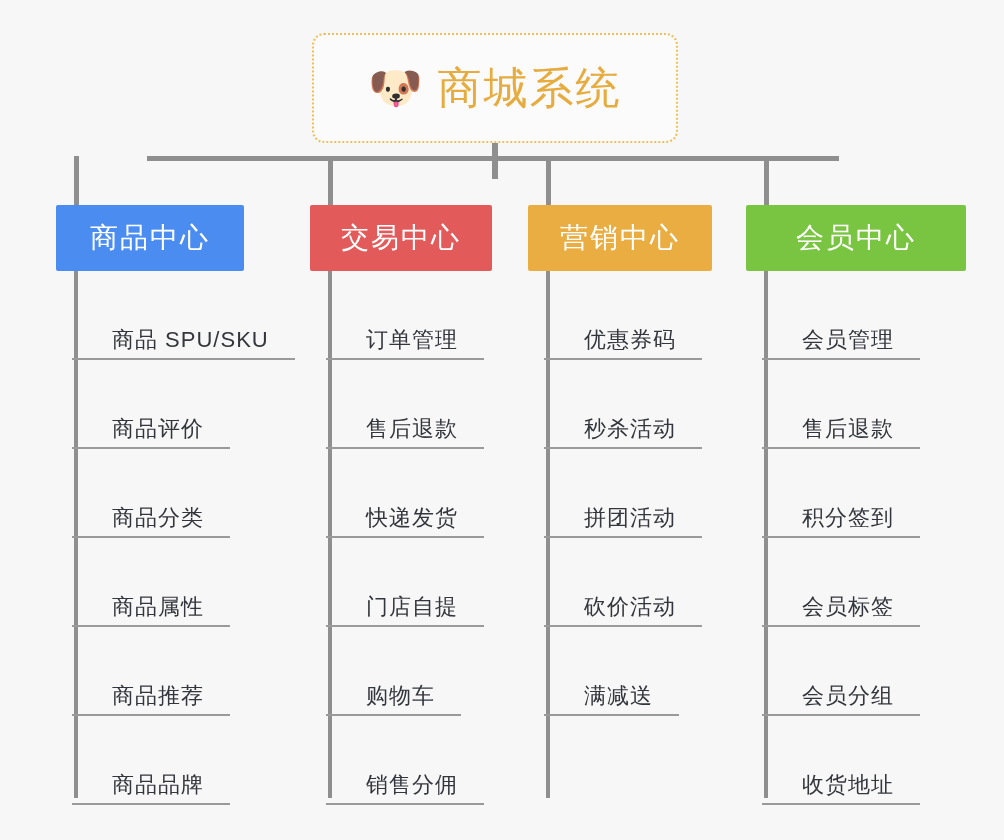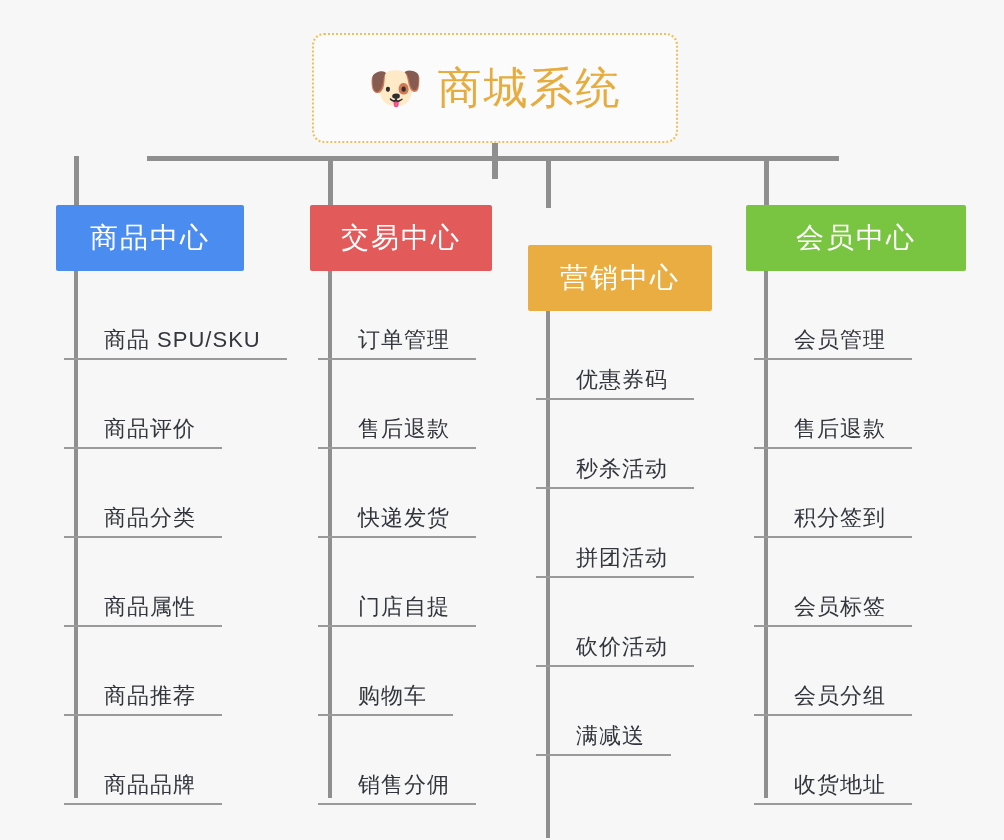--- a/index.html
+++ b/index.html
@@ -94,21 +94,21 @@
   .spine {
     position: absolute;
     top: 66px;
     width: 4px;
     background: #9a9a9a;
   }
 
   .leaf-list {
     position: absolute;
     top: 66px;
-    left: 8px;
+    left: 16px;
   }
   .leaf {
     position: relative;
     height: 89px;
     display: flex;
     align-items: flex-end;
   }
   .leaf-inner {
     position: relative;
     display: block;
@@ -188,21 +188,21 @@
             <div class="leaf-inner"><span class="leaf-label">门店自提</span></div>
           </div>
           <div class="leaf">
             <div class="leaf-inner"><span class="leaf-label">购物车</span></div>
           </div>
           <div class="leaf">
             <div class="leaf-inner"><span class="leaf-label">销售分佣</span></div>
           </div>
         </div>
       </div>
-      <div class="column" style="left: 528px; width: 204px; margin-top: 40px;">
+      <div class="column" style="left: 528px; width: 204px;">
         <div class="cat-box" style="background: rgb(233, 173, 66); width: 184px;">
           <span>营销中心</span>
         </div>
         <div class="spine" style="left: 18px; height: 527px; background: rgb(143, 143, 143);"></div>
         <div class="leaf-list">
           <div class="leaf">
             <div class="leaf-inner"><span class="leaf-label">优惠券码</span></div>
           </div>
           <div class="leaf">
             <div class="leaf-inner"><span class="leaf-label">秒杀活动</span></div>

